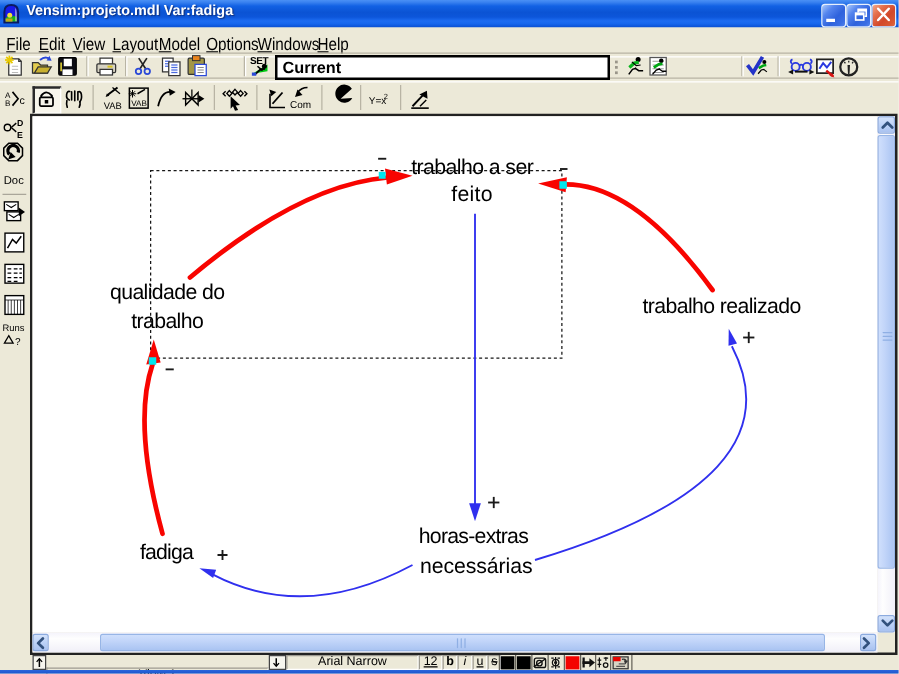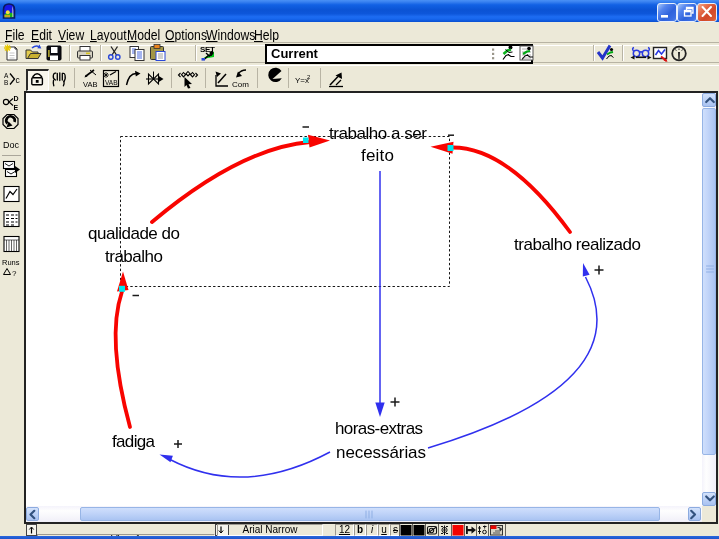--- a/index.html
+++ b/index.html
@@ -16,21 +16,21 @@
   #bclose{background:linear-gradient(135deg,#f4a98c 0%,#e5704c 28%,#d2482a 60%,#d85832 85%,#e06a48 100%);}
   
   #menu{left:0;top:22px;width:719px;height:20px;background:#ECE9D8;font-size:14px;color:#000;}
   #menu > span{transform:scaleX(0.87);transform-origin:0 50%;}
   #menu > span{position:absolute;top:5px;}
   .u{text-decoration:underline;}
   
   .groove{height:2px;width:719px;border-top:1px solid #b8b4a4;border-bottom:1px solid #fff;}
   
   #curbox{left:220px;top:44px;width:268px;height:20px;box-sizing:border-box;border:2px solid #000;background:#fff;
-     font-size:13px;font-weight:bold;padding-left:4px;line-height:15px;margin-left:45px;}
+     font-size:13px;font-weight:bold;padding-left:4px;line-height:15px;}
   
   #frame{left:24px;top:91px;width:694px;height:433px;border:2px solid #222;background:#ECE9D8;box-sizing:border-box;}
   #canvas{left:26px;top:93px;width:676px;height:413px;background:#fff;}
   
   .sbtn{background:linear-gradient(180deg,#d3e2fb 0%,#bdd2f7 50%,#a9c2f0 100%);
         border:1px solid #8cabdf;border-radius:2px;box-sizing:border-box;}
   #vsb{left:702px;top:93px;width:14px;height:413px;background:linear-gradient(90deg,#f4f3fb,#fefefe 30%,#f0eff8);}
   #vup{left:702px;top:93px;width:14px;height:14px;}
   #vdn{left:702px;top:492px;width:14px;height:14px;}
   #vthumb{left:702px;top:108px;width:14px;height:347px;
@@ -43,20 +43,21 @@
   
   #status{left:0;top:524px;width:719px;height:12px;background:#ECE9D8;font-size:10px;}
   .cell{position:absolute;top:0;height:10px;border:1px solid;border-color:#9d9a90 #fff #fff #9d9a90;
         text-align:center;line-height:10px;}
   #botline{left:0;top:536px;width:719px;height:3px;background:linear-gradient(180deg,#2a66dd,#1c55cc);}
 </style>
 </head>
 <body>
 <div id="win">
   <div id="title" class="abs"></div>
+  <div id="titletext" class="abs">Vensim:projeto.mdl Var:fadiga</div>
   <div id="bmin" class="wbtn abs" style="left:657px;"></div>
   <div id="bmax" class="wbtn abs" style="left:677px;"></div>
   <div id="bclose" class="wbtn abs" style="left:697px;"></div>
 
   <div id="menu" class="abs">
     <span style="left:5px;"><span class="u">F</span>ile</span>
     <span style="left:31px;"><span class="u">E</span>dit</span>
     <span style="left:58px;"><span class="u">V</span>iew</span>
     <span style="left:90px;"><span class="u">L</span>ayout</span>
     <span style="left:127px;"><span class="u">M</span>odel</span>
@@ -78,21 +79,21 @@
   <div id="vthumb" class="abs"></div>
   <div id="hsb" class="abs"></div>
   <div id="hlf" class="abs sbtn"></div>
   <div id="hrt" class="abs sbtn"></div>
   <div id="hthumb" class="abs"></div>
 
   <div id="status" class="abs">
     <div class="cell" style="left:26px;width:9px;border-color:#444;background:#f6f5ee;"></div>
     <div class="cell" style="left:37px;width:176px;margin-top:10px;">View 1</div>
     <div class="cell" style="left:215px;width:12px;border-color:#444;background:#f6f5ee;"></div>
-    <div class="cell" style="left:217px;width:104px;">Arial Narrow</div>
+    <div class="cell" style="left:229px;width:104px;">Arial Narrow</div>
     <div class="cell" style="left:335px;width:17px;text-decoration:underline;">12</div>
     <div class="cell" style="left:354px;width:10px;font-weight:bold;">b</div>
     <div class="cell" style="left:366px;width:10px;font-style:italic;">i</div>
     <div class="cell" style="left:378px;width:10px;text-decoration:underline;">u</div>
     <div class="cell" style="left:390px;width:9px;text-decoration:line-through;">s</div>
   </div>
   <div id="botline" class="abs"></div>
 
   <svg id="overlay" class="abs" style="left:0;top:0;" width="719" height="539" viewBox="0 0 719 539" font-family="Liberation Sans">
   <g id="diagram">

